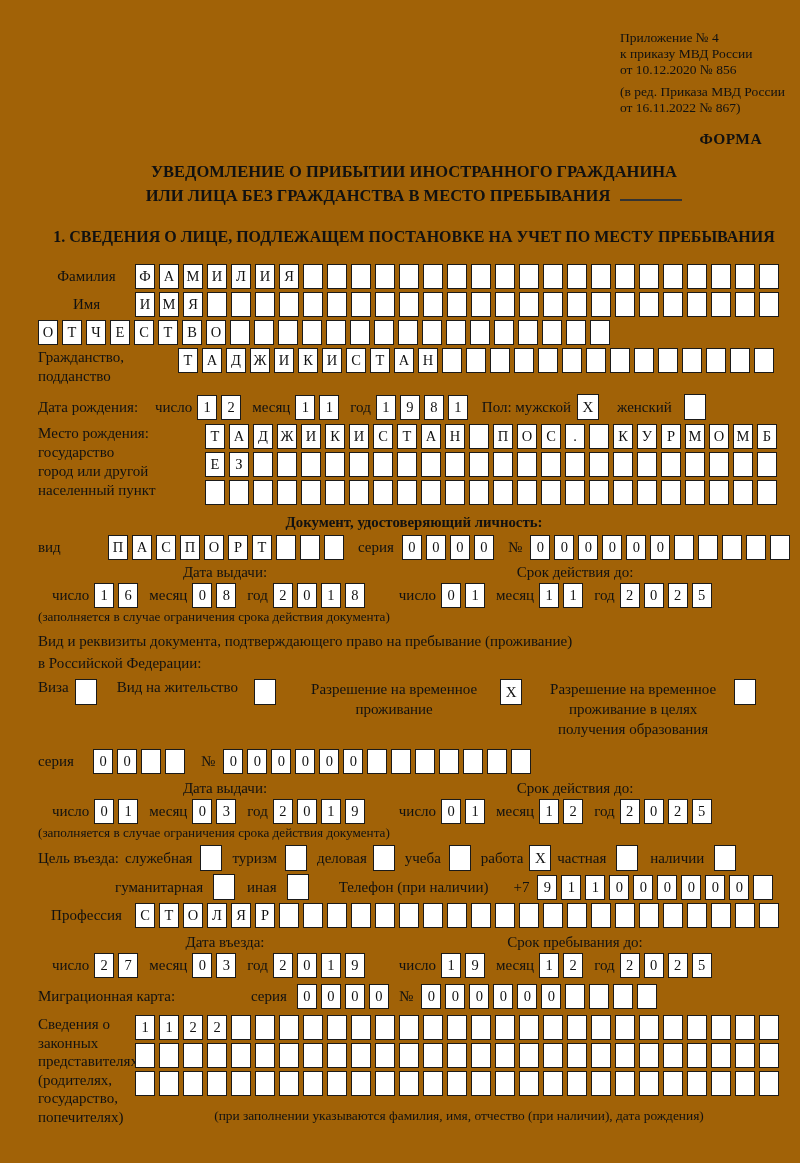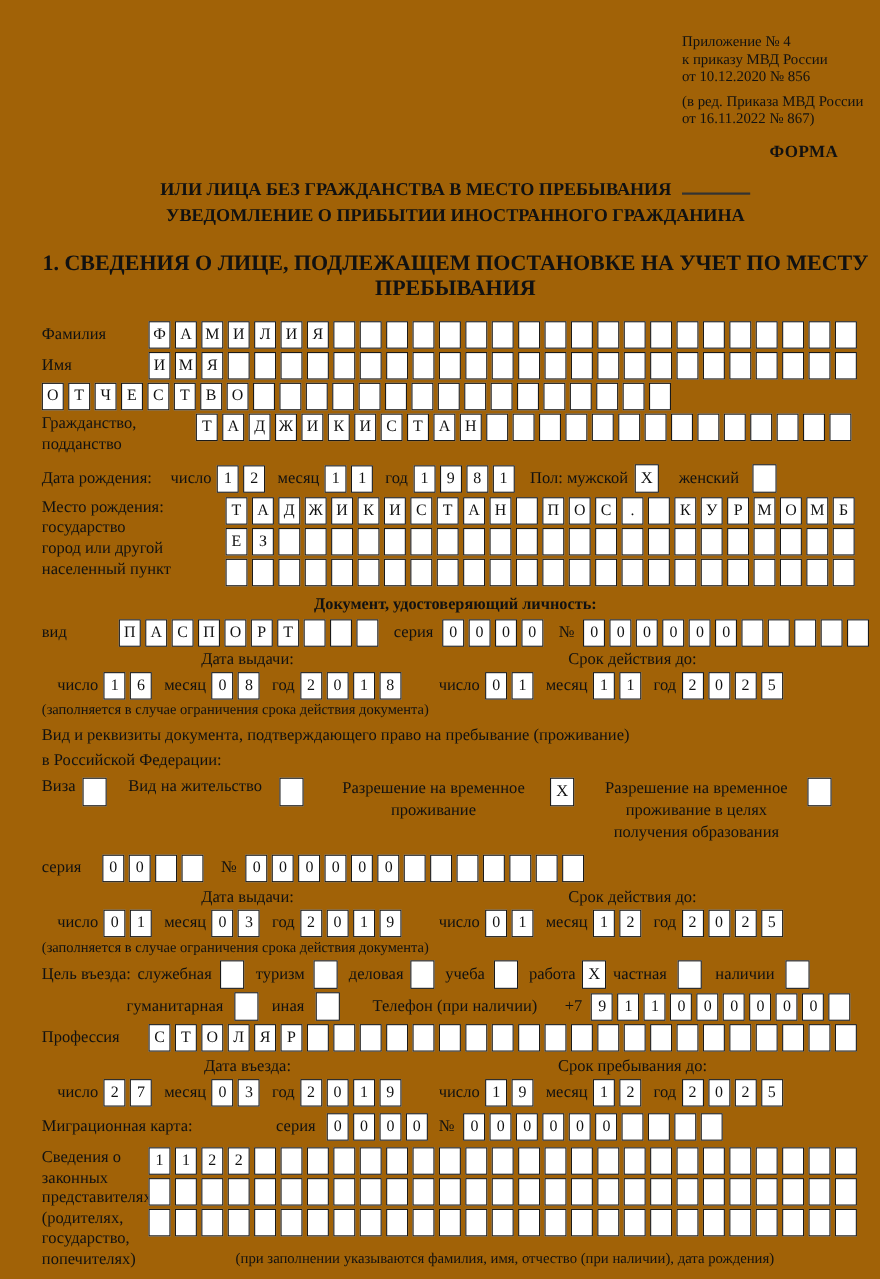--- a/index.html
+++ b/index.html
@@ -4,25 +4,25 @@
 <style>
   html,body{margin:0;padding:0;background:#fff;}
   .page{width:800px;height:1163px;box-sizing:border-box;padding:30px 10px 0 38px;
         font-family:"Liberation Serif","DejaVu Serif",serif;color:#111;font-size:15px;
         background:#a16207;overflow:hidden;position:relative;}
   .annex{margin-left:582px;line-height:16px;font-size:13.5px;white-space:nowrap;}
   .annex .gap{height:6px;}
   .forma{text-align:right;padding-right:28px;font-weight:bold;font-size:15.5px;margin-top:14px;letter-spacing:.4px;}
   .title{text-align:center;font-weight:bold;font-size:16.5px;line-height:24px;margin-top:12px;}
   .uline{display:inline-block;width:62px;border-bottom:2px solid #333;margin-left:10px;vertical-align:baseline;}
-  .sect{text-align:center;font-weight:bold;font-size:20px;margin-top:20px;}
+  .sect{text-align:center;font-weight:bold;font-size:16px;margin-top:20px;}
   .frow{display:flex;align-items:center;margin-top:3px;}
   .frow.top{align-items:flex-start;}
   .lbl{flex:0 0 auto;}
-  .lw97{width:97px;} .lw117{width:117px;} .lw140{width:140px;} .lw167{width:167px;} .lw70{width:70px;} .lw177{width:177px;}
+  .lw97{width:97px;text-align:center;} .lw117{width:117px;} .lw140{width:140px;} .lw167{width:167px;} .lw70{width:70px;} .lw177{width:177px;}
   .lbl2{line-height:19px;}
   .cellrow{display:flex;align-items:center;flex:0 0 auto;}
   .cell{box-sizing:border-box;flex:0 0 auto;display:flex;align-items:center;justify-content:center;
         width:20px;height:25px;border:1.8px solid #1a1a1a;margin-right:4px;font-size:14.5px;background:#fff;}
   .chk{box-sizing:border-box;display:inline-flex;align-items:center;justify-content:center;
        width:22px;height:26px;border:1.8px solid #1a1a1a;font-size:15px;flex:0 0 auto;background:#fff;}
   .stack .cellrow{margin-bottom:3px;}
   .hdr{text-align:center;font-weight:bold;font-size:14.8px;margin-top:6px;}
   .dheads{display:flex;margin-top:4px;}
   .dh1{margin-left:92px;width:190px;text-align:center;}
@@ -52,24 +52,24 @@
     <div>к приказу МВД России</div>
     <div>от 10.12.2020 № 856</div>
     <div class="gap"></div>
     <div>(в ред. Приказа МВД России</div>
     <div>от 16.11.2022 № 867)</div>
   </div>
 
   <div class="forma">ФОРМА</div>
 
   <div class="title">
+    <div>УВЕДОМЛЕНИЕ О ПРИБЫТИИ ИНОСТРАННОГО ГРАЖДАНИНА</div>
     <div>
       <span>ИЛИ ЛИЦА БЕЗ ГРАЖДАНСТВА В МЕСТО ПРЕБЫВАНИЯ</span><span class="uline"></span>
     </div>
-    <div>УВЕДОМЛЕНИЕ О ПРИБЫТИИ ИНОСТРАННОГО ГРАЖДАНИНА</div>
   </div>
 
   <div class="sect">1. СВЕДЕНИЯ О ЛИЦЕ, ПОДЛЕЖАЩЕМ ПОСТАНОВКЕ НА УЧЕТ ПО МЕСТУ ПРЕБЫВАНИЯ</div>
 
   <div class="frow" style="margin-top:18px">
     <span class="lbl lw97">Фамилия</span>
     <span class="cellrow">
         <span class="cell">Ф</span>
         <span class="cell">А</span>
         <span class="cell">М</span>

